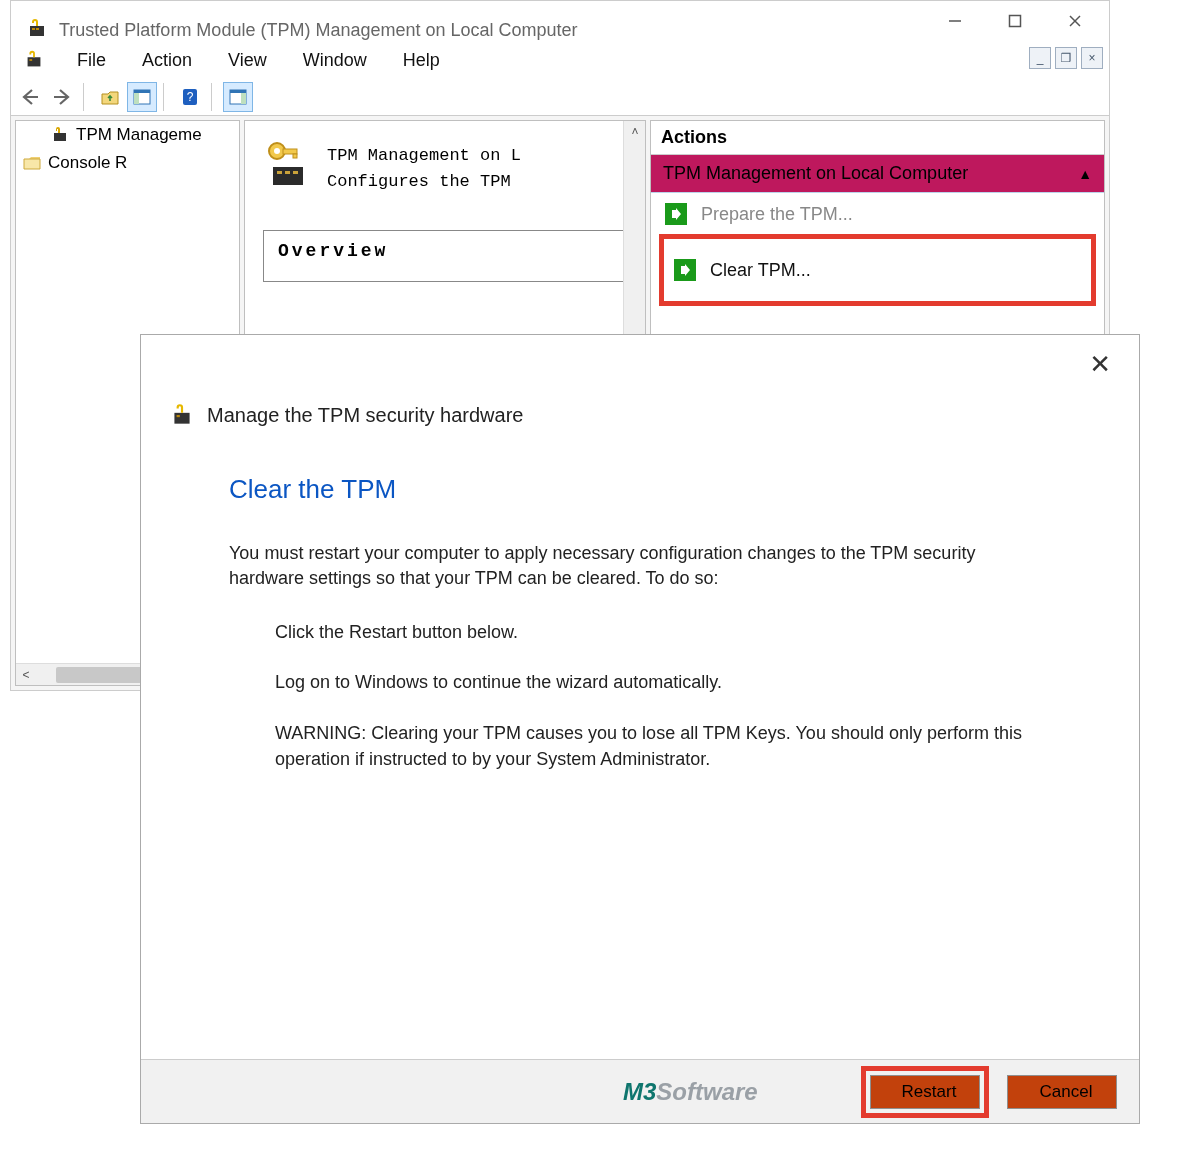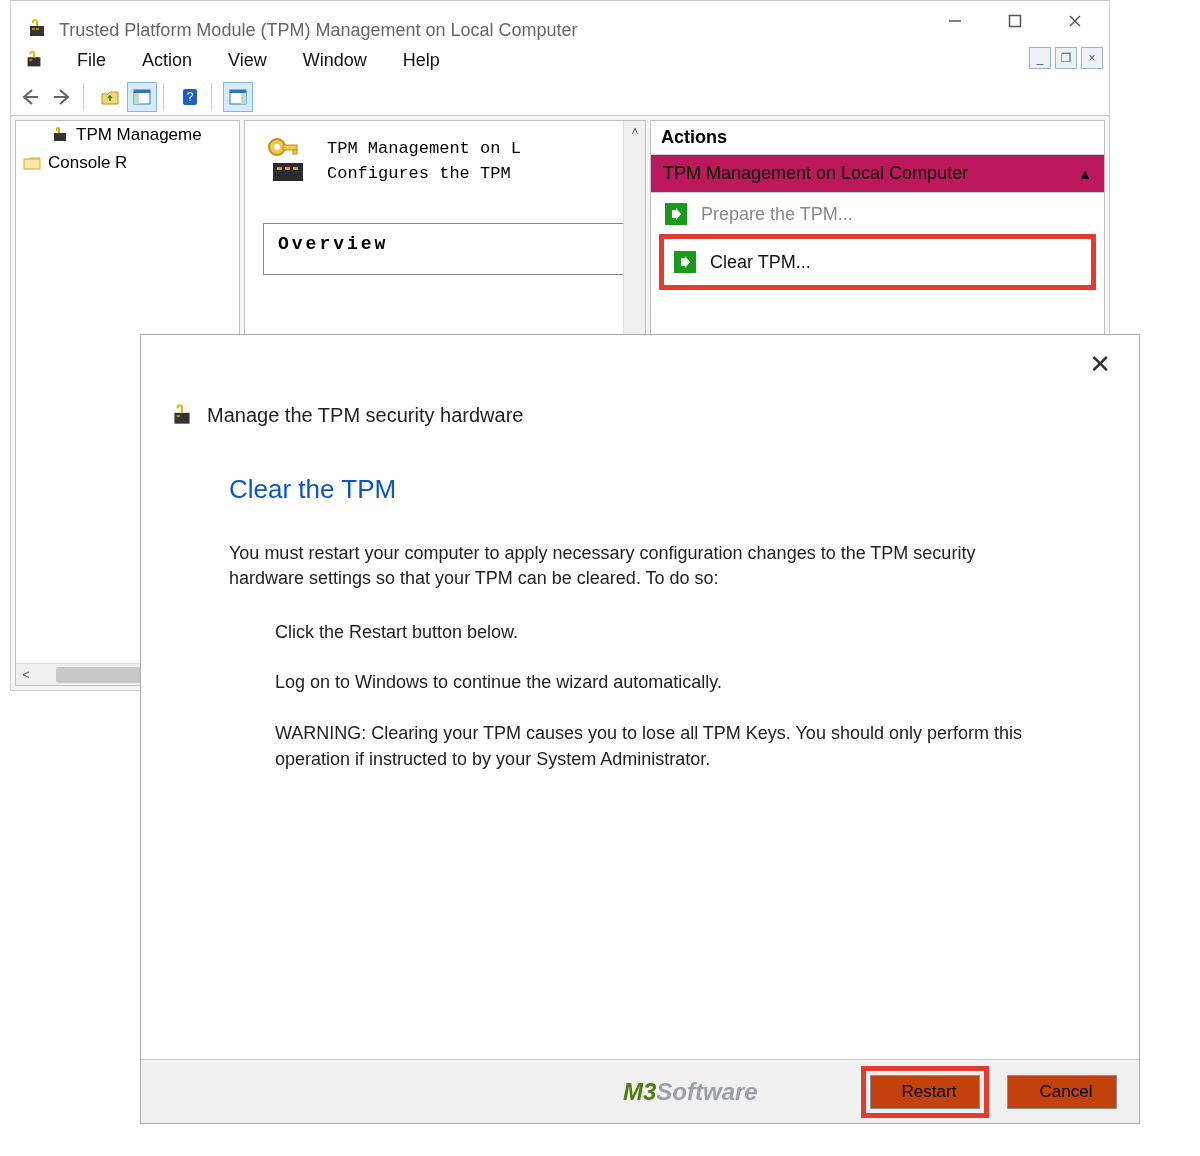--- a/index.html
+++ b/index.html
@@ -125,21 +125,21 @@
   color:#555; font-size:12px;
 }
 .center-header {
   display: flex; align-items: center;
   padding: 14px 14px;
   gap: 16px;
   font-family: "Courier New", monospace;
   font-size: 17px;
 }
 .center-header-icon { width: 52px; height: 52px; }
-.center-header-text { line-height: 1.5; }
+.center-header-text { line-height: 1.5; margin-top: 8px; }
 .overview-box {
   margin: 22px 18px 0 18px;
   border: 1px solid #888;
   padding: 10px 14px 20px 14px;
   font-family: "Courier New", monospace;
 }
 .overview-title {
   font-size: 18px; font-weight: bold; letter-spacing: 3px;
 }
 
@@ -172,21 +172,21 @@
 .action-item.disabled { color: #888; }
 .action-icon {
   width: 22px; height: 22px;
   background: #1a9a1a;
   display: flex; align-items: center; justify-content: center;
 }
 .action-icon svg { width: 14px; height: 14px; }
 .clear-highlight {
   border: 5px solid #e33b2e;
   margin: -1px 8px 0 8px;
-  padding: 8px 4px;
+  padding: 16px 4px;
 }
 .clear-highlight .action-item { padding: 4px 6px; color: #111; }
 
 
 .dialog {
   position: absolute;
   left: 140px; top: 334px;
   width: 1000px;
   height: 790px;
   background: #fff;
@@ -232,21 +232,21 @@
   display: flex; align-items: center; justify-content: flex-end;
   padding: 0 22px;
   gap: 18px;
 }
 .watermark {
   position: absolute;
   left: 482px;
   font-size: 24px; font-style: italic; font-weight: bold;
   color: #9aa0a6;
 }
-.watermark .m3 { color: #4d7c0f; font-style: italic; }
+.watermark .m3 { color: #0f766e; font-style: italic; }
 .dlg-btn {
   min-width: 110px; height: 34px;
   border: 1px solid #8f8f8f;
   background: #c2410c;
   font-size: 17px;
   display: flex; align-items: center; justify-content: center; padding-left: 8px;
 }
 .restart-wrap {
   border: 5px solid #e33b2e;
   padding: 4px;

